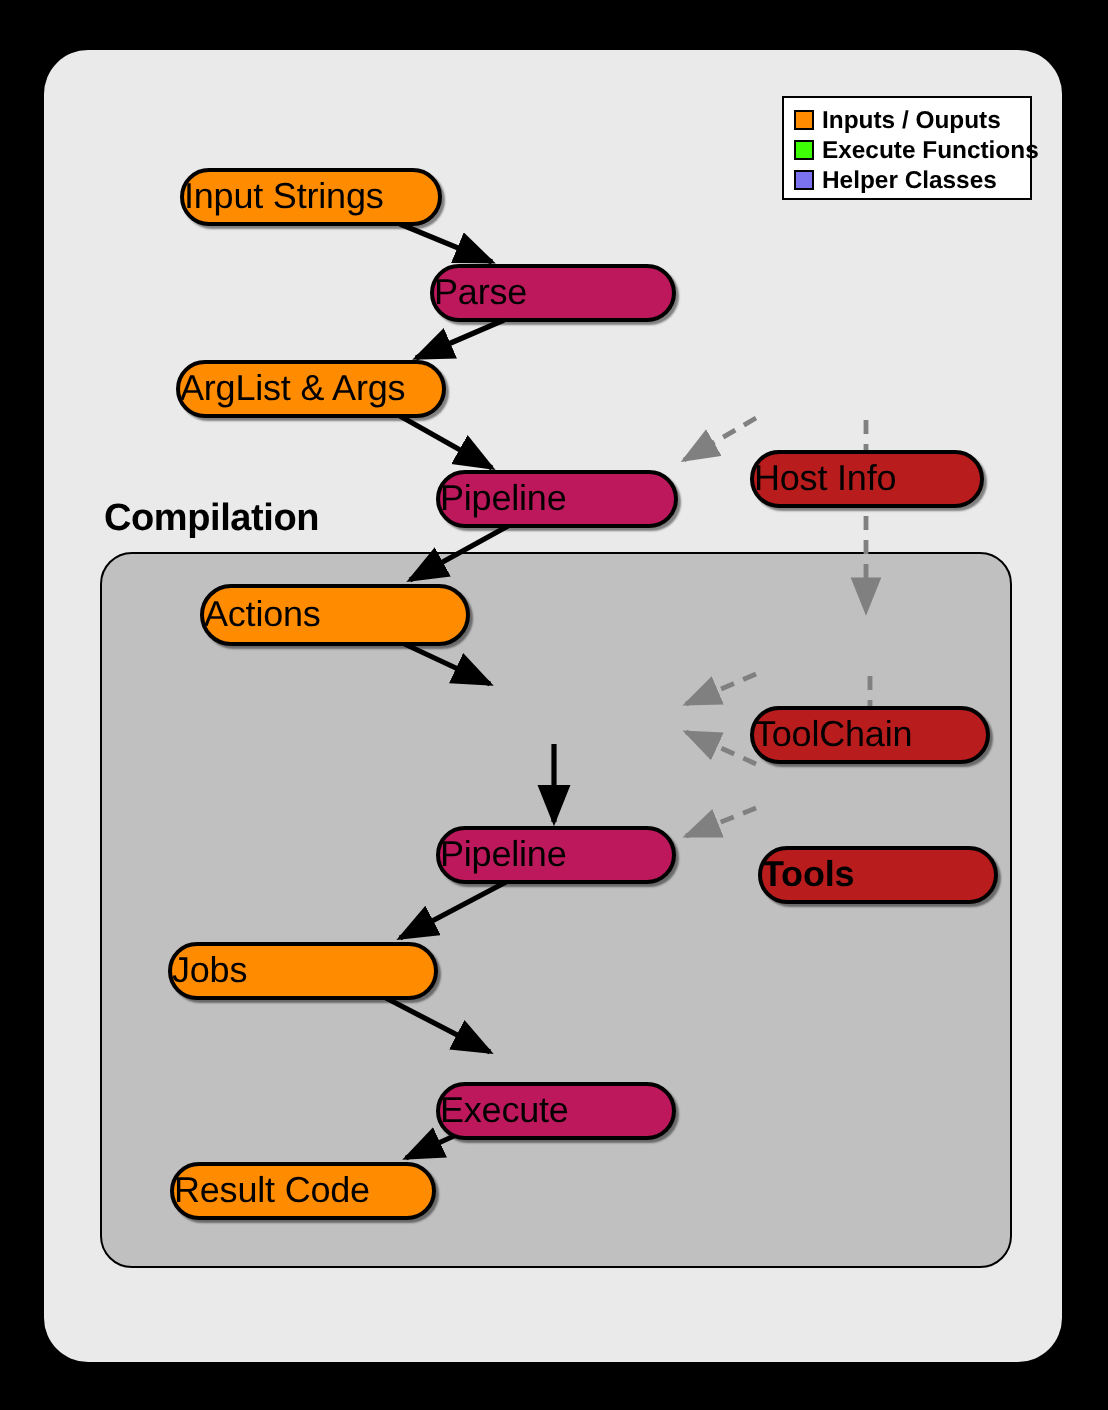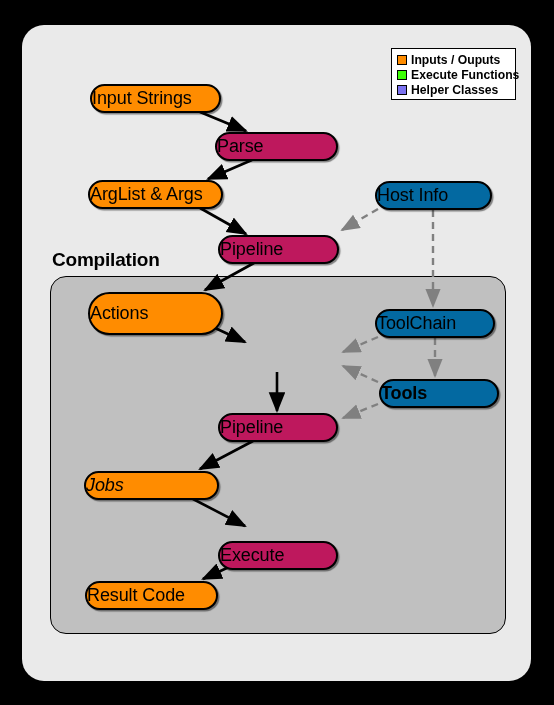--- a/index.html
+++ b/index.html
@@ -47,21 +47,21 @@
     border: 2.2px solid #000;
     border-radius: 200px;
     font-size: 18px;
     color: #000;
     white-space: nowrap;
     box-shadow: 1.5px 1.5px 1px rgba(0,0,0,0.45);
     letter-spacing: -0.1px;
   }
   .n-orange { background: #ff8c00; }
   .n-green  { background: #be185d; }
-  .n-purple { background: #0369a1; }
+  .n-purple { background: #b91c1c; margin-top: 44px; }
 
   
   #legend {
     position: absolute;
     left: 391px; top: 48px;
     width: 125px; height: 52px;
     background: #ffffff;
     border: 1.6px solid #000;
     padding: 3px 4px 3px 5px;
   }
@@ -185,38 +185,38 @@
   </div>
 
   <div class="node n-green" style="left:218px; top:235px; width:121px; height:29px;">
     <span>Pipeline</span>
   </div>
 
   <div class="node n-purple" style="left:375px; top:181px; width:117px; height:29px;">
     <span>Host Info</span>
   </div>
 
-  <div class="node n-orange" style="left:88px;  top:292px; width:135px; height:43px;">
+  <div class="node n-orange" style="left:100px;  top:292px; width:135px; height:31px;">
     <span>Actions</span>
   </div>
 
   <div class="node n-purple" style="left:375px; top:309px; width:120px; height:29px;">
     <span>ToolChain</span>
   </div>
 
 
   <div class="node n-purple" style="left:379px; top:379px; width:120px; height:29px;font-weight:bold;">
     <span>Tools</span>
   </div>
 
   <div class="node n-green" style="left:218px; top:413px; width:120px; height:29px;">
     <span>Pipeline</span>
   </div>
 
-  <div class="node n-orange" style="left:84px;  top:471px; width:135px; height:29px;font-style:italic;">
+  <div class="node n-orange" style="left:84px;  top:471px; width:135px; height:29px;">
     <span>Jobs</span>
   </div>
 
   <div class="node n-green" style="left:218px; top:528px; width:120px; height:29px;margin-top:13px;">
     <span>Execute</span>
   </div>
 
   <div class="node n-orange" style="left:85px;  top:581px; width:133px; height:29px;">
     <span>Result Code</span>
   </div>

